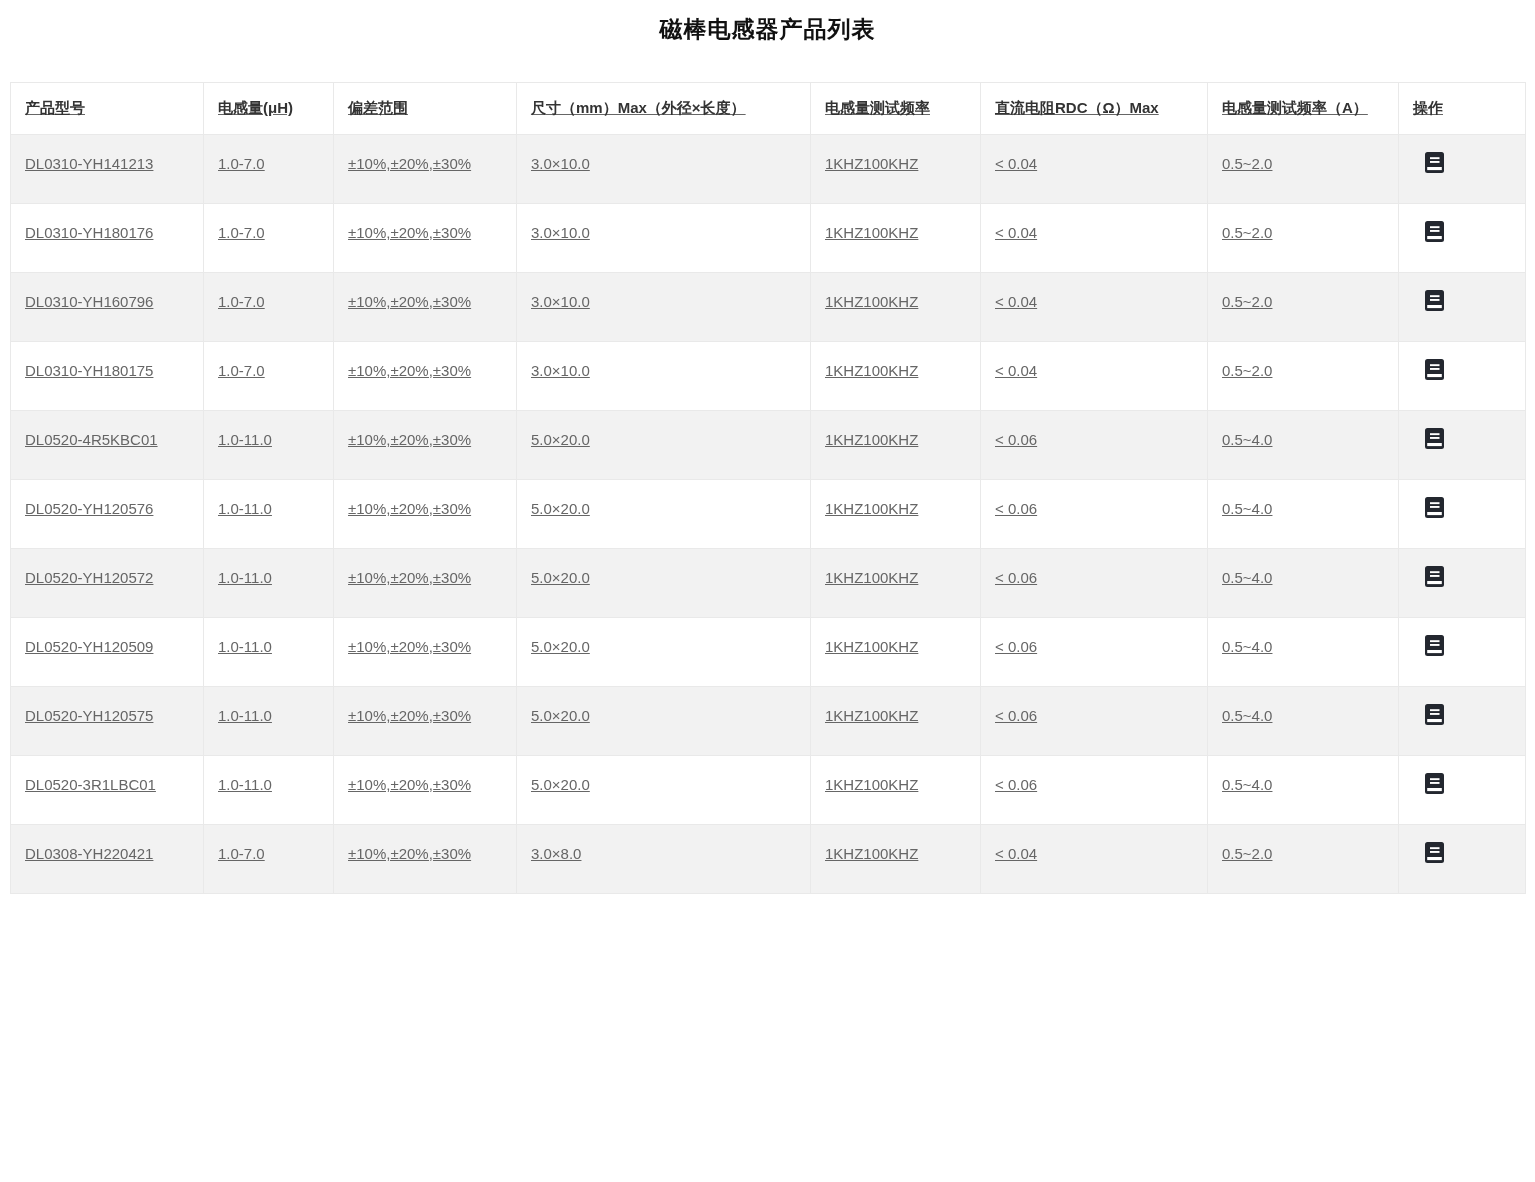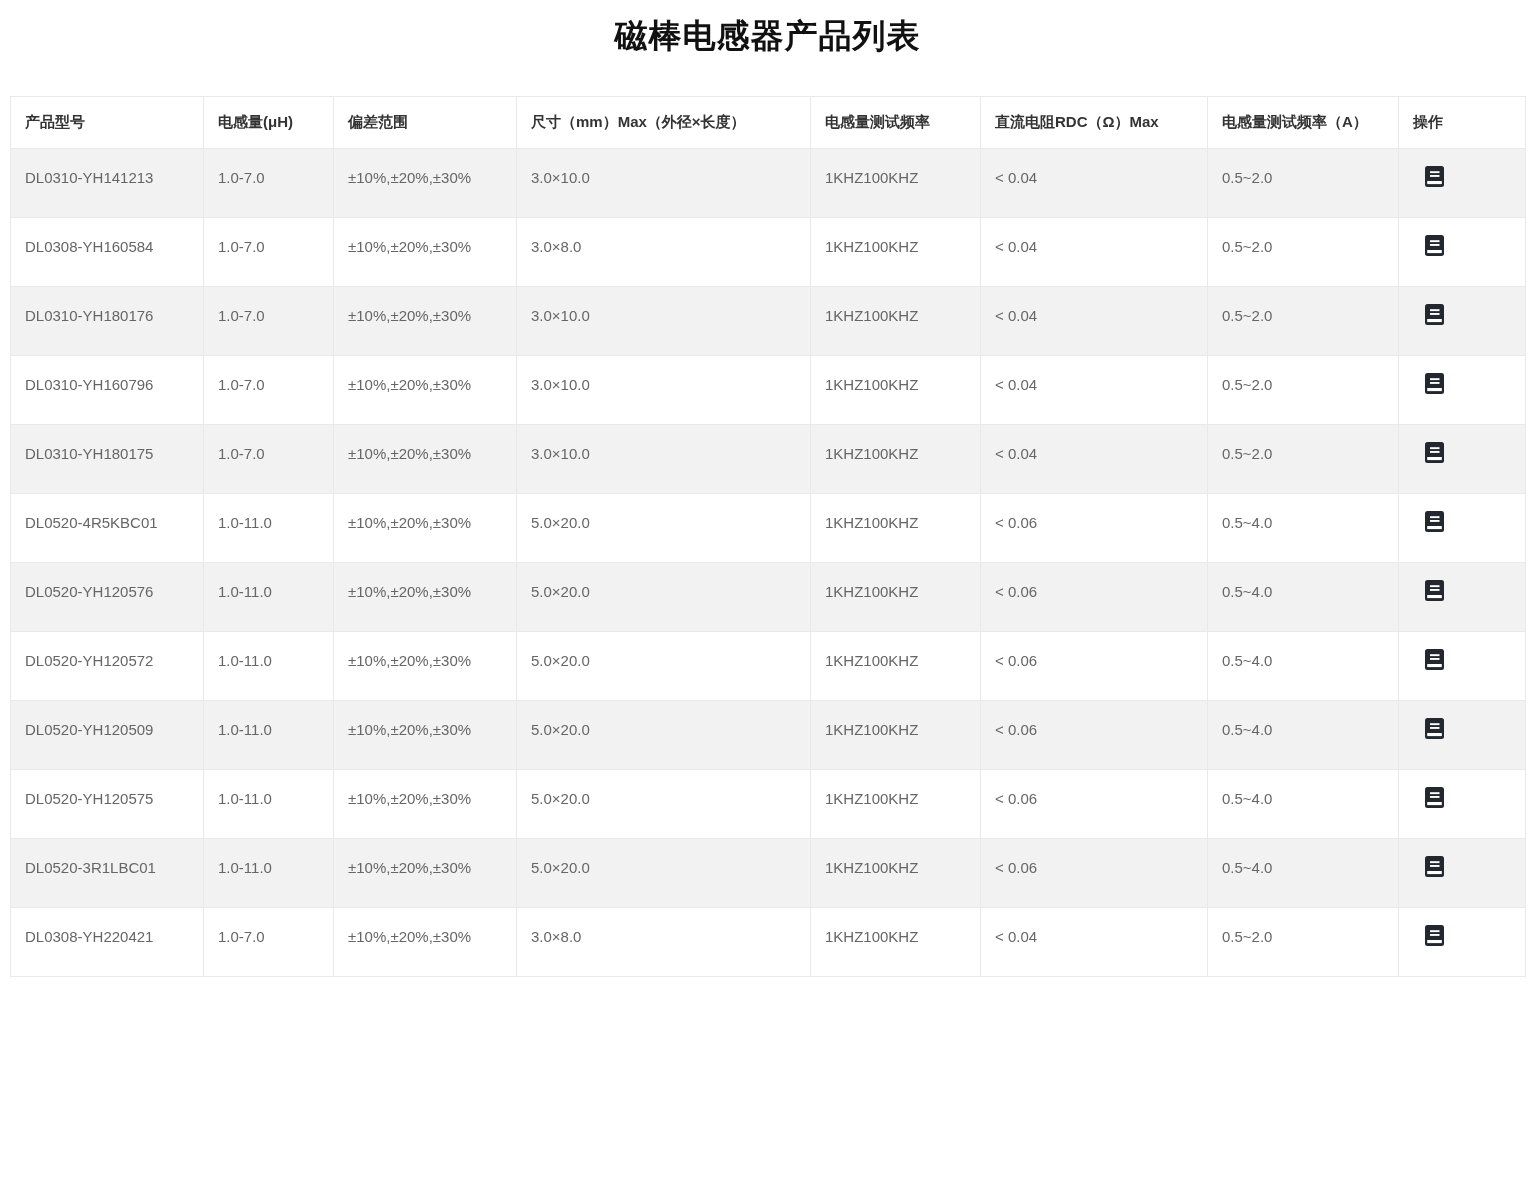--- a/index.html
+++ b/index.html
@@ -12,27 +12,28 @@
   *{box-sizing:border-box;}
   html,body{margin:0;padding:0;background:#ffffff;}
   body{
     width:1535px;
     font-family:"Liberation Sans","DejaVu Sans",sans-serif;
     color:var(--cell-text);
   }
   .page-title{
     margin:14px 0 0 0;
     text-align:center;
-    font-size:33px;
+    font-size:23px;
     font-weight:bold;
     color:#111111;
     letter-spacing:1px;
   }
   .table-wrap{
     margin:37px 10px 12px 10px;
+    text-decoration:underline;
   }
   table{
     width:1515px;
     border-collapse:collapse;
     table-layout:fixed;
   }
   th,td{
     border:1px solid var(--border);
     text-align:left;
     overflow:hidden;
@@ -111,37 +112,20 @@
           <td class="cell-action"><span class="action-btn">
   <svg width="19" height="21" viewBox="0 0 19 21" xmlns="http://www.w3.org/2000/svg">
     <rect x="0" y="0" width="19" height="21" rx="2.5" fill="#23272f"></rect>
     <rect x="5" y="5.2" width="9.5" height="1.9" fill="#ffffff"></rect>
     <rect x="5" y="9" width="9.5" height="1.9" fill="#ffffff"></rect>
     <rect x="2.2" y="15" width="14.6" height="3.1" fill="#ffffff"></rect>
   </svg>
 </span></td>
         </tr>
         <tr>
-          <td>DL0308-YH160584</td>
-          <td>1.0-7.0</td>
-          <td>±10%,±20%,±30%</td>
-          <td>3.0×8.0</td>
-          <td>1KHZ100KHZ</td>
-          <td>&lt; 0.04</td>
-          <td>0.5~2.0</td>
-          <td class="cell-action"><span class="action-btn">
-  <svg width="19" height="21" viewBox="0 0 19 21" xmlns="http://www.w3.org/2000/svg">
-    <rect x="0" y="0" width="19" height="21" rx="2.5" fill="#23272f"></rect>
-    <rect x="5" y="5.2" width="9.5" height="1.9" fill="#ffffff"></rect>
-    <rect x="5" y="9" width="9.5" height="1.9" fill="#ffffff"></rect>
-    <rect x="2.2" y="15" width="14.6" height="3.1" fill="#ffffff"></rect>
-  </svg>
-</span></td>
-        </tr>
-        <tr>
           <td>DL0310-YH180176</td>
           <td>1.0-7.0</td>
           <td>±10%,±20%,±30%</td>
           <td>3.0×10.0</td>
           <td>1KHZ100KHZ</td>
           <td>&lt; 0.04</td>
           <td>0.5~2.0</td>
           <td class="cell-action"><span class="action-btn">
   <svg width="19" height="21" viewBox="0 0 19 21" xmlns="http://www.w3.org/2000/svg">
     <rect x="0" y="0" width="19" height="21" rx="2.5" fill="#23272f"></rect>

